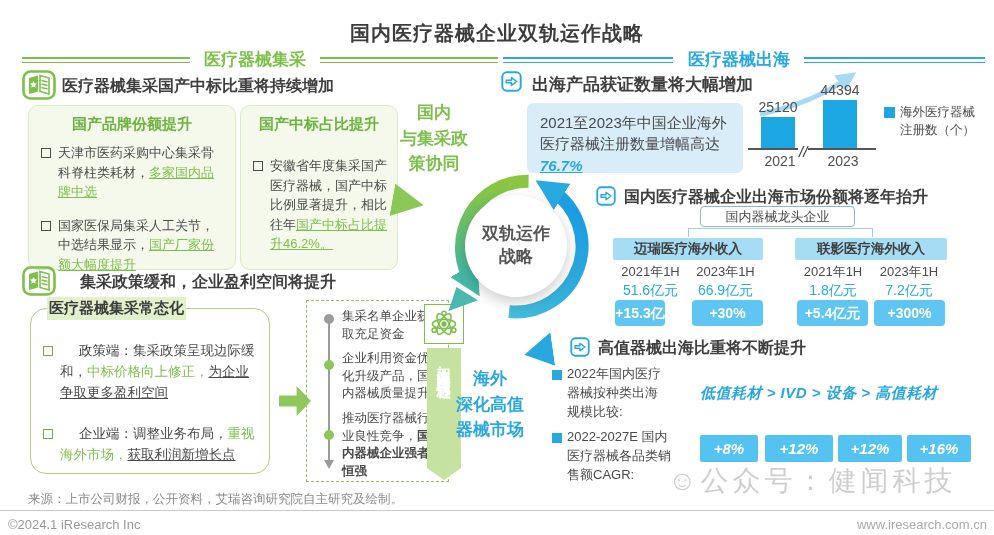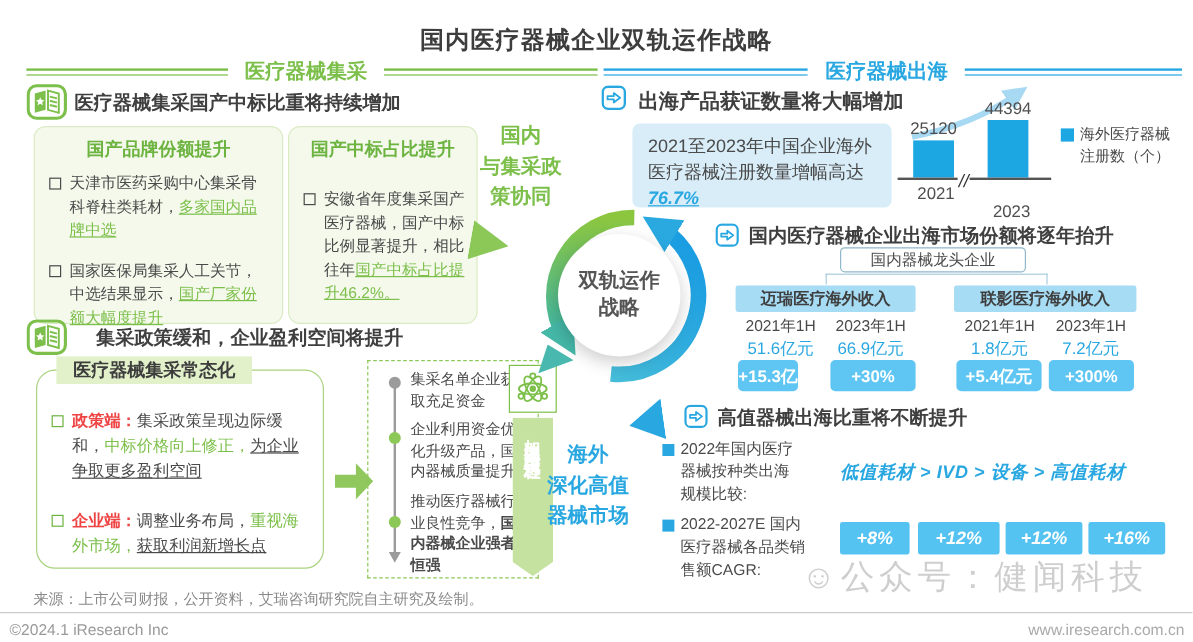--- a/index.html
+++ b/index.html
@@ -16,24 +16,24 @@
   .blk-title{font-weight:bold;color:#3f3f3f;font-size:16px;}
   
   .gbox{background:#F4F9EC;border:1px solid #D9EBC2;border-radius:10px;}
   .gbox-title{color:#6CB33F;font-weight:bold;font-size:15px;text-align:center;padding-top:9px;}
   .gb-item{display:flex;gap:7px;padding:9px 10px 0 12px;font-size:13px;line-height:1.5;color:#4a4a4a;}
   .sq{width:8px;height:8px;border:1.5px solid #4a4a4a;margin-top:5px;flex:none;}
   .sq.grn{border-color:#6CB33F;}
   .glink{color:#7CBF4A;text-decoration:underline;}
   .gtext{color:#7CBF4A;}
   .dund{color:#4a4a4a;text-decoration:underline;}
-  .glabel{color:#ef4444;font-weight:bold;}
+  .glabel{color:#404040;font-weight:normal;margin-left:19px;}
   
   .norm-box{border:1.5px solid #A9D37E;border-radius:16px;background:#fff;}
-  .norm-strip{position:absolute;top:-12px;left:16px;background:#E2F1CA;padding:2px 14px;font-weight:bold;font-size:15px;color:#3d3d3d;white-space:nowrap;}
+  .norm-strip{position:absolute;top:-12px;left:16px;background:#E2F1CA;padding:2px 2px;font-weight:bold;font-size:15px;color:#3d3d3d;white-space:nowrap;}
   .nbullet{display:flex;gap:7px;padding:0 12px 0 12px;font-size:13.5px;line-height:1.55;}
   
   .chunky{background:#90C85E;clip-path:polygon(0 32%,55% 32%,55% 0,100% 50%,55% 100%,55% 68%,0 68%);}
   
   .dash-box{border:1.5px dashed #8CC857;}
   .tl-line{width:2px;background:#9b9b9b;}
   .tl-arrow{width:0;height:0;border-left:5px solid transparent;border-right:5px solid transparent;border-top:9px solid #9b9b9b;}
   .dot{width:10px;height:10px;border-radius:50%;}
   .dot.gray{background:#9b9b9b;} .dot.green{background:#8CC857;}
   .step{width:98px;font-size:12.5px;line-height:1.4;color:#4a4a4a;}
@@ -232,21 +232,21 @@
       </defs>
     <path d="M 4 44 Q 55 34 92 8" fill="none" stroke="#A7D9F3" stroke-width="5" marker-end="url(#ma)"></path>
   </svg>
   <div class="abs chart-num" style="left:755px;top:99px;width:46px;">25120</div>
   <div class="abs chart-num" style="left:817px;top:82px;width:46px;">44394</div>
   <div class="abs bar" style="left:761px;top:117px;width:34px;height:31px;"></div>
   <div class="abs bar" style="left:823px;top:100px;width:34px;height:48px;"></div>
   <div class="abs" style="left:748px;top:148px;width:128px;height:2px;background:#555;"></div>
   <div class="abs" style="left:798px;top:143px;font-size:15px;font-style:italic;color:#333;background:#fff;padding:0 1px;">//</div>
   <div class="abs chart-num" style="left:761px;top:153px;width:38px;">2021</div>
-  <div class="abs chart-num" style="left:824px;top:168px;width:38px;">2023</div>
+  <div class="abs chart-num" style="left:824px;top:153px;width:38px;">2023</div>
   <div class="abs legend-sq" style="left:884px;top:107px;"></div>
   <div class="abs" style="left:900px;top:103px;width:78px;font-size:12.5px;line-height:1.45;color:#4a4a4a;">海外医疗器械注册数（个）</div>
 
   <span class="abs" style="left:596px;top:186px;">
     <svg width="20" height="20" viewBox="0 0 24 24">
         <rect x="1.5" y="1.5" width="21" height="21" rx="5" fill="none" stroke="#29A7E1" stroke-width="2.2"></rect>
         <path d="M6 10.5 H12 V7.5 L18 12 L12 16.5 V13.5 H6 Z" fill="none" stroke="#29A7E1" stroke-width="1.7" stroke-linejoin="round"></path>
       </svg>
   </span>
   <div class="abs blk-title" style="left:624px;top:187px;width:340px;">国内医疗器械企业出海市场份额将逐年抬升</div>

